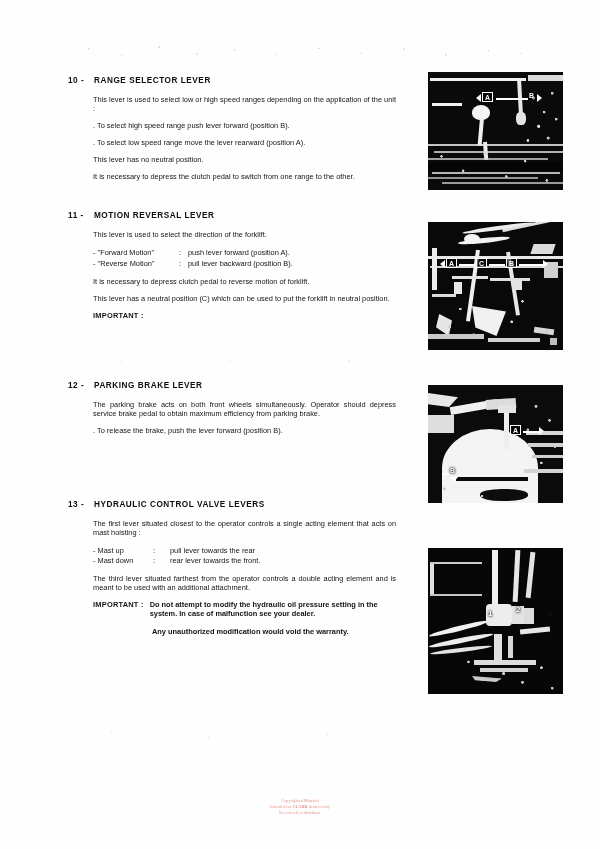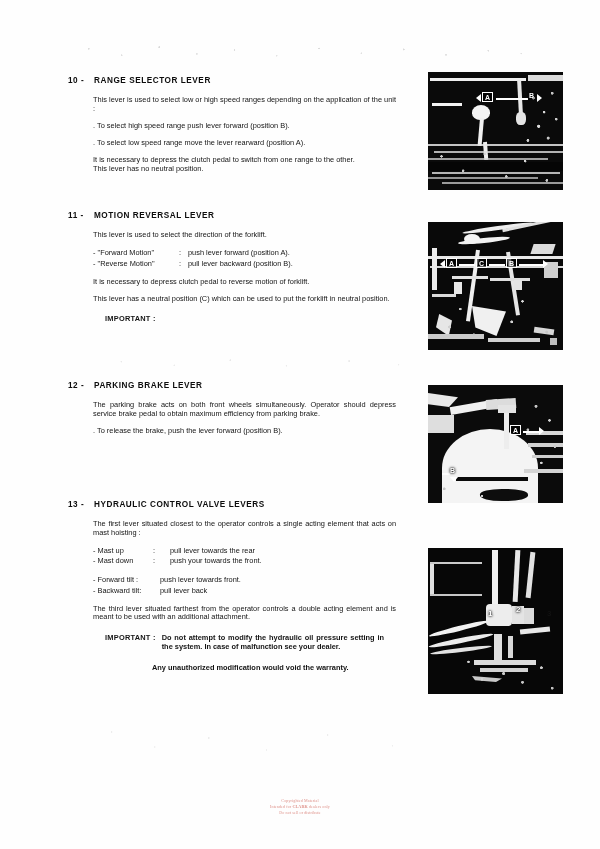--- a/index.html
+++ b/index.html
@@ -135,21 +135,21 @@
   }
   .defdesc {
     white-space: nowrap;
   }
 
   
   .important {
     display: flex;
     align-items: baseline;
     font-weight: bold;
-    margin: 12px;
+    margin: 0;
   }
   .important .imp-label {
     flex: none;
     white-space: nowrap;
     letter-spacing: 0.25px;
   }
   .important .imp-body {
     margin-left: 6px;
     text-align: justify;
   }
@@ -244,22 +244,22 @@
 
     <div class="section" style="top:76px;">
       <div class="sec-head">
         <span class="sec-num">10 -</span>
         <span class="sec-title">RANGE SELECTOR LEVER</span>
       </div>
       <div class="body" style="margin-top:11px;">
         <p class="para">This lever is used to select low or high speed ranges depending on the application of the unit :</p>
         <p class="bullet">. To select high speed range push lever forward (position B).</p>
         <p class="bullet">. To select low speed range move the lever rearward (position A).</p>
+        <p class="para">This lever has no neutral position.</p>
         <p class="para last">It is necessary to depress the clutch pedal to switch from one range to the other.</p>
-        <p class="para">This lever has no neutral position.</p>
       </div>
     </div>
 
     <div class="section" style="top:211px;">
       <div class="sec-head">
         <span class="sec-num">11 -</span>
         <span class="sec-title">MOTION REVERSAL LEVER</span>
       </div>
       <div class="body" style="margin-top:11px;">
         <p class="para">This lever is used to select the direction of the forklift.</p>
@@ -303,31 +303,21 @@
         <p class="para">The first  lever situated closest to the operator controls a single acting element that acts on mast hoisting :</p>
         <div class="deflist">
           <div class="defrow">
             <span class="defterm" style="width:60px;">- Mast up</span>
             <span class="defsep" style="width:17px;">:</span>
             <span class="defdesc">pull lever towards the rear</span>
           </div>
           <div class="defrow">
             <span class="defterm" style="width:60px;">- Mast down</span>
             <span class="defsep" style="width:17px;">:</span>
-            <span class="defdesc">push your towards the front.</span>
-          </div>
-        </div>
-        <div class="deflist">
-          <div class="defrow">
-            <span class="defterm" style="width:67px;">- Forward tilt :</span>
-            <span class="defdesc">push lever towards front.</span>
-          </div>
-          <div class="defrow">
-            <span class="defterm" style="width:67px;">- Backward tilt:</span>
-            <span class="defdesc">pull lever back</span>
+            <span class="defdesc">rear lever towards the front.</span>
           </div>
         </div>
         <p class="para">The third lever situated farthest from the operator controls a double acting element and is meant to be used with an additional attachment.</p>
         <div class="important">
           <span class="imp-label">IMPORTANT :</span>
           <span class="imp-body" style="width:228px;">Do not attempt to modify the hydraulic oil pressure setting in the system.  In case of malfunction see your dealer.</span>
         </div>
         <p class="imp-extra" style="margin-left:59px;">Any unauthorized modification would void the warranty.</p>
       </div>
     </div>

